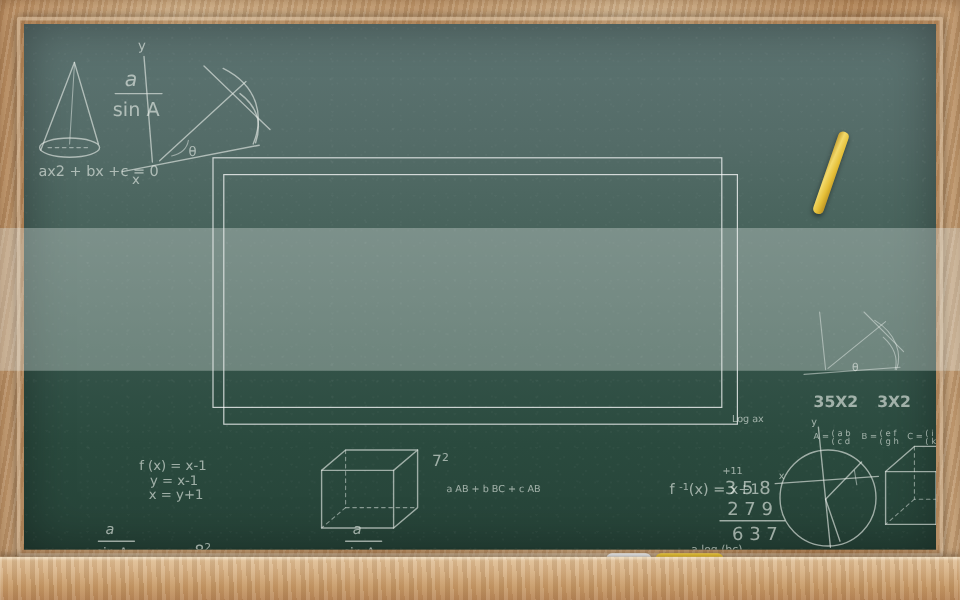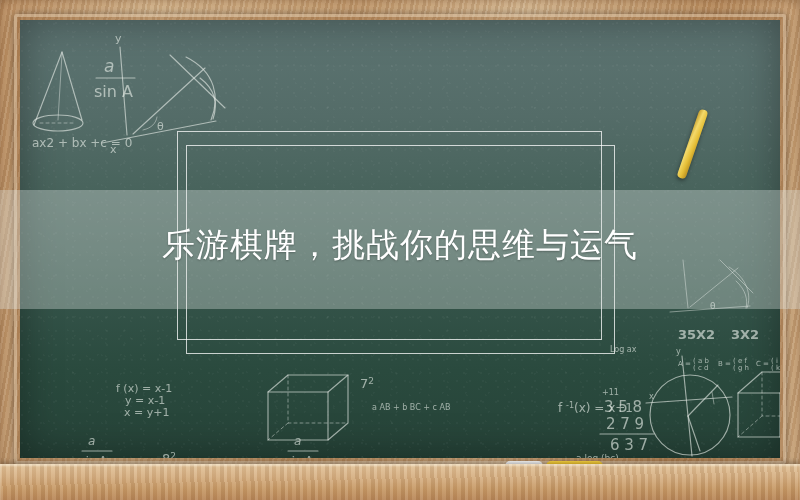--- a/index.html
+++ b/index.html
@@ -281,19 +281,18 @@
     </div>
 
     <div class="chalk-stick stick-yellow-board"></div>
 
     <div class="deco-rect deco-outer"></div>
     <div class="deco-rect deco-inner"></div>
   </div>
 
   <div class="band"></div>
 
-  <div class="headline">乐游棋牌，挑战你的思维与运气</div>
 
   <div class="ledge-chalk ledge-white"></div>
   <div class="ledge-chalk ledge-yellow"></div>
 
   <div class="ledge"></div>
 </div>
 
 </body></html>

